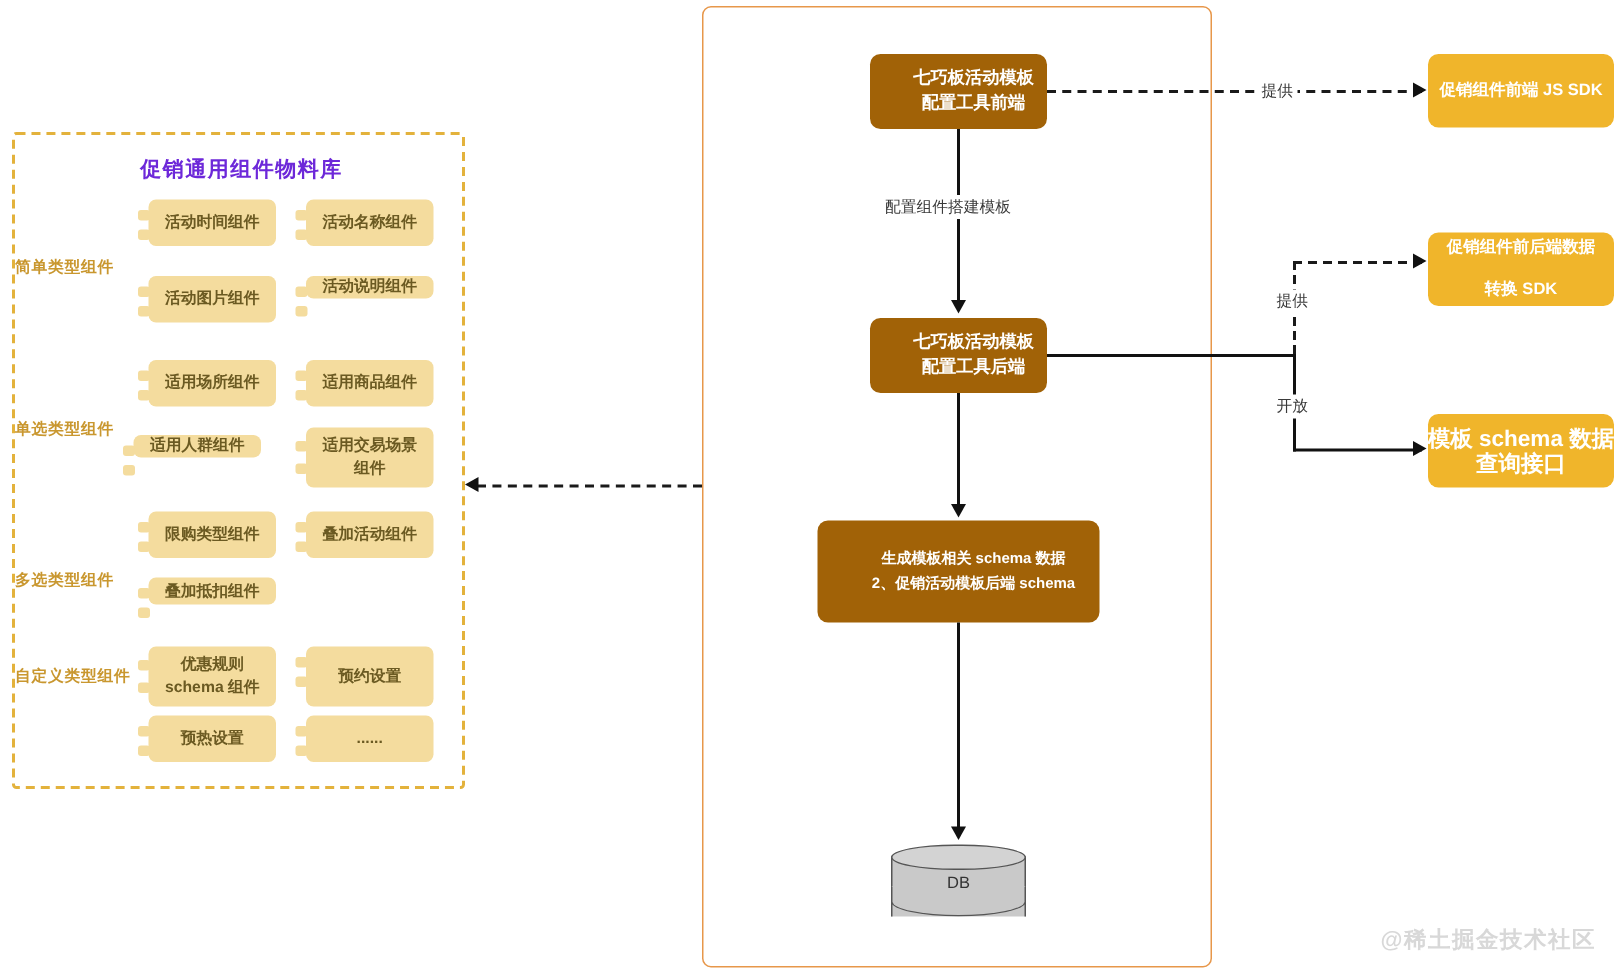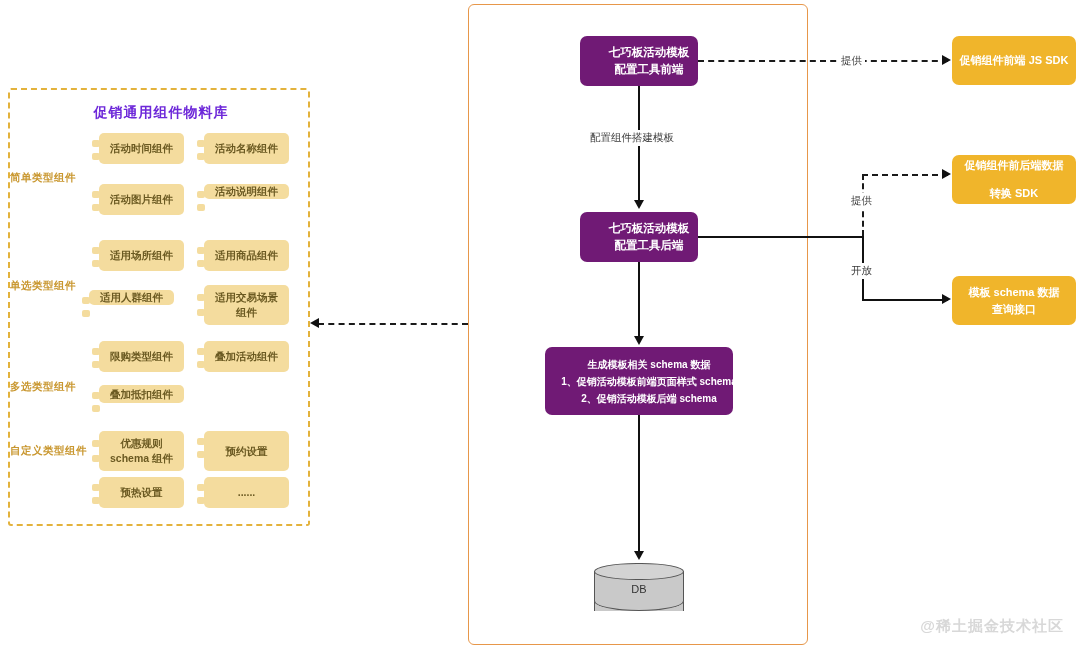--- a/index.html
+++ b/index.html
@@ -48,21 +48,21 @@
     border:1.6px solid #E7974A;border-radius:6px;box-sizing:border-box;
     background:transparent;
   }
 
   
   .node{
     position:absolute;box-sizing:border-box;border-radius:7px;
     display:flex;flex-direction:column;align-items:center;justify-content:center;
     text-align:center;color:#ffffff;font-weight:bold;
   }
-  .node.orange{background:#701a75;padding-left:20px;}
+  .node.orange{background:#a16207;padding-left:20px;}
   .node.yellow{background:#F0B52B;}
   .node .ln{display:block;line-height:17px;white-space:nowrap;}
 
   
   .db{position:absolute;left:594px;top:563px;width:90px;height:56px;}
   .db-body{
     position:absolute;left:0;top:8px;width:90px;height:40px;
     background:#C9C9C9;border-left:1.5px solid #555;border-right:1.5px solid #555;
     box-sizing:border-box;
   }
@@ -217,31 +217,30 @@
       <div class="node orange" style="left: 580px; top: 36px; width: 118px; height: 50px; font-size: 11.5px;">
         <span class="ln">七巧板活动模板</span>
         <span class="ln">配置工具前端</span>
       </div>
       <div class="node orange" style="left: 580px; top: 212px; width: 118px; height: 50px; font-size: 11.5px;">
         <span class="ln">七巧板活动模板</span>
         <span class="ln">配置工具后端</span>
       </div>
       <div class="node orange" style="left: 545px; top: 347px; width: 188px; height: 68px; font-size: 10px;">
         <span class="ln">生成模板相关 schema 数据</span>
-        <span class="ln">1、促销活动模板前端页面样式 schema</span>
         <span class="ln">2、促销活动模板后端 schema</span>
       </div>
       <div class="node yellow" style="left: 952px; top: 36px; width: 124px; height: 49px; font-size: 11px;">
         <span class="ln">促销组件前端 JS SDK</span>
       </div>
       <div class="node yellow" style="left: 952px; top: 155px; width: 124px; height: 49px; font-size: 11px; gap: 11px;">
         <span class="ln">促销组件前后端数据</span>
         <span class="ln">转换 SDK</span>
       </div>
-      <div class="node yellow" style="left: 952px; top: 276px; width: 124px; height: 49px; font-size: 11px;">
+      <div class="node yellow" style="left: 952px; top: 276px; width: 124px; height: 49px; font-size: 15px;">
         <span class="ln">模板 schema 数据</span>
         <span class="ln">查询接口</span>
       </div>
     </div>
 
   <div class="edge vline" style="left:638px;top:86px;height:117px;"></div>
   <div class="arrowhead-down" style="left:634px;top:200px;"></div>
 
   <div class="edge vline" style="left:638px;top:262px;height:76px;"></div>
   <div class="arrowhead-down" style="left:634px;top:336px;"></div>

